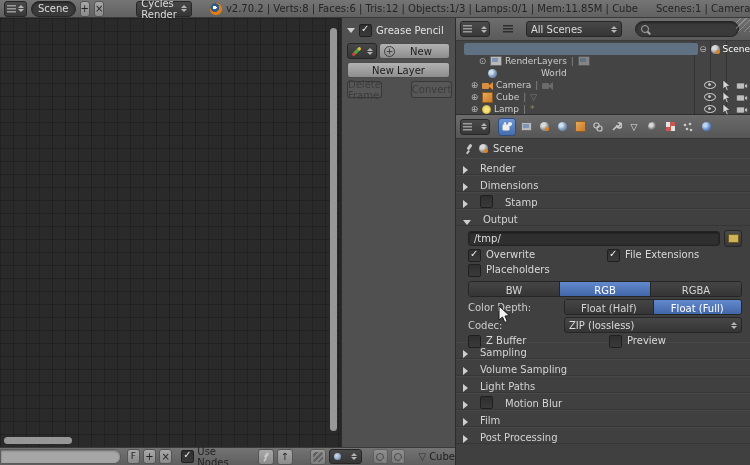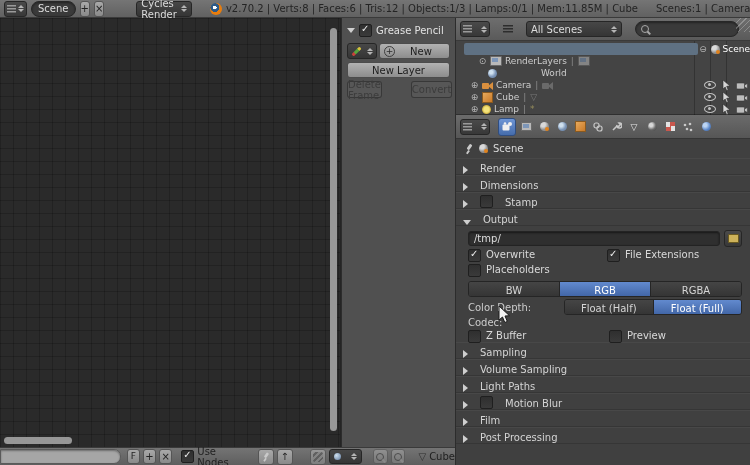--- a/index.html
+++ b/index.html
@@ -458,20 +458,27 @@
         <div class="sbtn">
             <span>Float (Half)</span>
           </div>
         <div class="sbtn active">
             <span>Float (Full)</span>
           </div>
       </div>
     </div>
     <div class="obrow">
       <span class="flabel">Codec:</span>
+      <div class="dd-dark" style="flex:1;">
+        <span>ZIP (lossless)</span>
+        <span class="updn">
+            <i class="u"></i>
+            <i class="d"></i>
+          </span>
+      </div>
     </div>
     <div class="obrow" style="margin-top:0;gap:8px;">
       <span class="cklabel">
         <span class="cb"></span>
         <span>Z Buffer</span>
       </span>
       <span class="cklabel">
         <span class="cb"></span>
         <span>Preview</span>
       </span>

